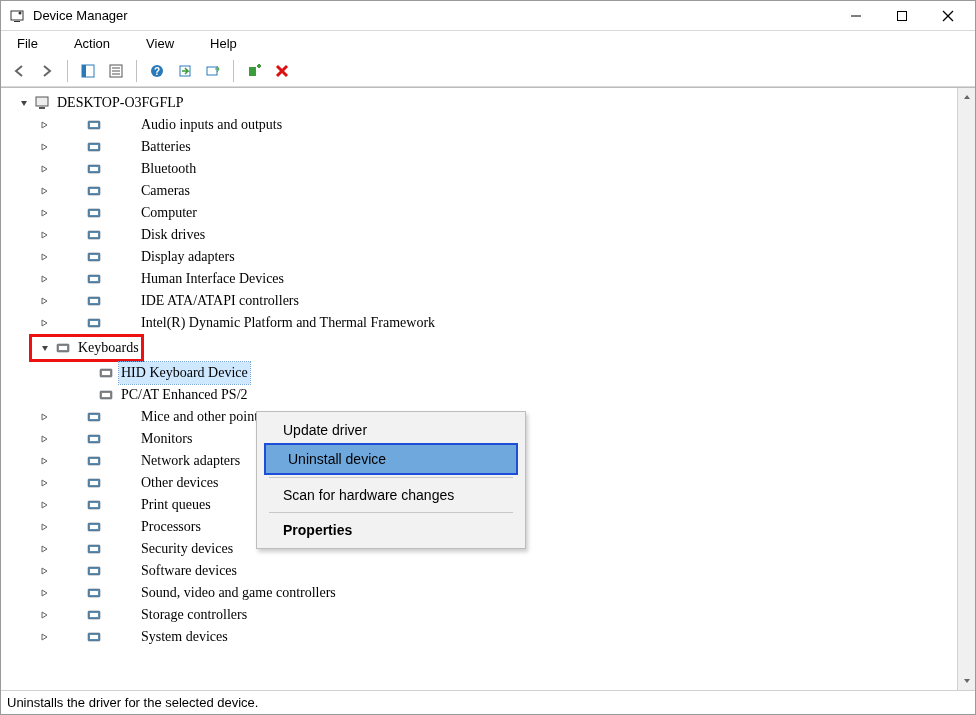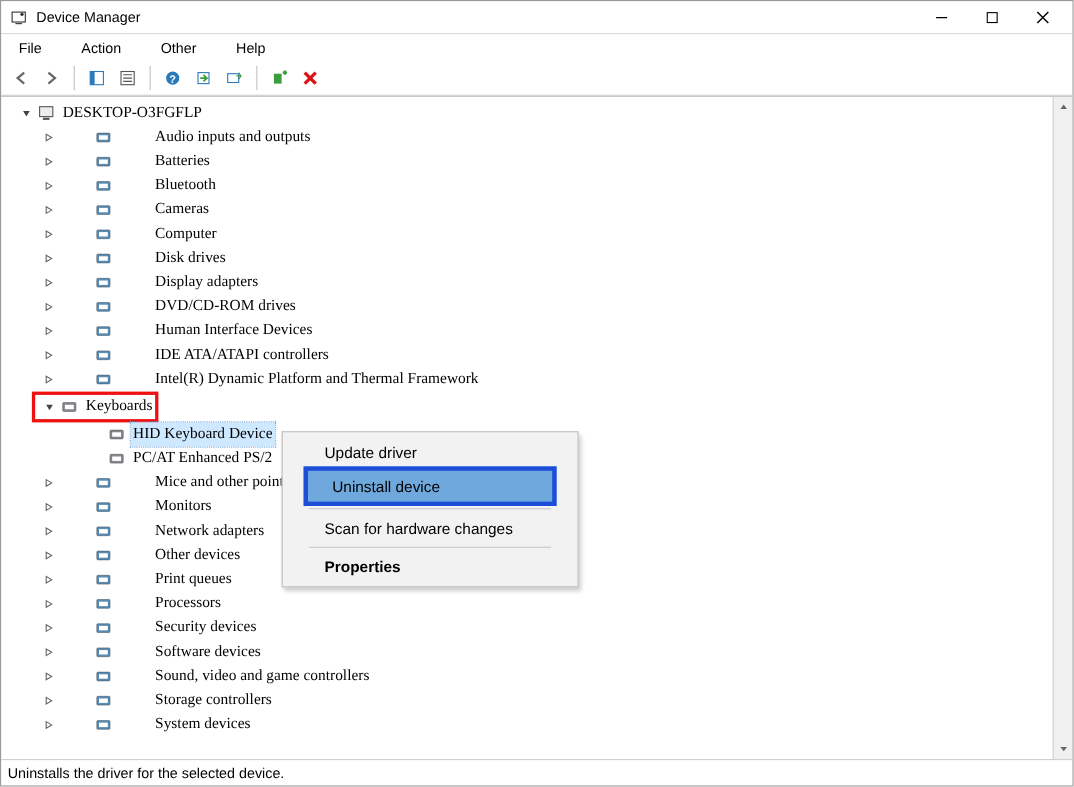--- a/index.html
+++ b/index.html
@@ -87,36 +87,36 @@
   .node-label { padding: 0 2px; font-family: Liberation Serif, serif; }
   .selected .node-label { background: #cde8ff; outline:1px dotted #7aa7d6; }
   .depth0 { padding-left: 12px; }
   .depth1 { padding-left: 32px; gap: 32px; }
   .depth2 { padding-left: 76px; }
   .highlight-red { border: 3px solid #e11; }
   
   .context-menu {
     position: absolute;
     left: 255px;
-    top: 304px;
+    top: 323px;
     width: 270px;
     background: #f2f2f2;
     border: 1px solid #bdbdbd;
     box-shadow: 2px 3px 4px rgba(0,0,0,0.2);
-    padding: 4px 16px;
+    padding: 4px 4px;
     font-size: 14px;
   }
   .cm-item {
     padding: 6px 22px;
     display:flex; align-items:center;
   }
   .cm-item.highlighted {
     background: #6fa8dc;
   }
-  .cm-item.red-box { border: 4px solid #1d4ed8; margin: -1px 3px; }
+  .cm-item.red-box { border: 2px solid #1d4ed8; margin: -1px 3px; }
   .cm-sep { height:1px; background:#c8c8c8; margin:3px 8px; }
   .cm-item.bold { font-weight: bold; }
   
   .scrollbar {
     width: 18px;
     background: #f0f0f0;
     border-left:1px solid #d0d0d0;
     position:relative;
   }
   .scroll-arrow {
@@ -163,21 +163,21 @@
           <line x1="1" y1="1" x2="11" y2="11" stroke="#000" stroke-width="1.3"></line>
           <line x1="11" y1="1" x2="1" y2="11" stroke="#000" stroke-width="1.3"></line>
         </svg>
     </div>
   </div>
 </div>
 
 <div class="menubar">
   <span class="menu-item">File</span>
   <span class="menu-item">Action</span>
-  <span class="menu-item">Other</span>
+  <span class="menu-item">View</span>
   <span class="menu-item">Help</span>
 </div>
 
 <div class="toolbar">
   <div class="tb-btn">
       <svg width="16" height="16">
         <path d="M11 3 L5 8 L11 13" fill="none" stroke="#666" stroke-width="2"></path>
       </svg>
     </div>
   <div class="tb-btn">
@@ -332,33 +332,20 @@
             <path d="M3 2 L8 5 L3 8 Z" fill="none" stroke="#666"></path>
           </svg>
         </span>
         <span class="node-icon">
           <svg width="16" height="16">
             <rect x="2" y="4" width="12" height="8" rx="1" fill="#5a8bb0" stroke="#456" stroke-width="0.5"></rect>
             <rect x="4" y="6" width="8" height="4" fill="#fff"></rect>
           </svg>
         </span>
         <span class="node-label">Display adapters</span>
-      </div><div class="tree-row depth1">
-        <span class="expander">
-          <svg width="10" height="10">
-            <path d="M3 2 L8 5 L3 8 Z" fill="none" stroke="#666"></path>
-          </svg>
-        </span>
-        <span class="node-icon">
-          <svg width="16" height="16">
-            <rect x="2" y="4" width="12" height="8" rx="1" fill="#5a8bb0" stroke="#456" stroke-width="0.5"></rect>
-            <rect x="4" y="6" width="8" height="4" fill="#fff"></rect>
-          </svg>
-        </span>
-        <span class="node-label">DVD/CD-ROM drives</span>
       </div><div class="tree-row depth1">
         <span class="expander">
           <svg width="10" height="10">
             <path d="M3 2 L8 5 L3 8 Z" fill="none" stroke="#666"></path>
           </svg>
         </span>
         <span class="node-icon">
           <svg width="16" height="16">
             <rect x="2" y="4" width="12" height="8" rx="1" fill="#5a8bb0" stroke="#456" stroke-width="0.5"></rect>
             <rect x="4" y="6" width="8" height="4" fill="#fff"></rect>

